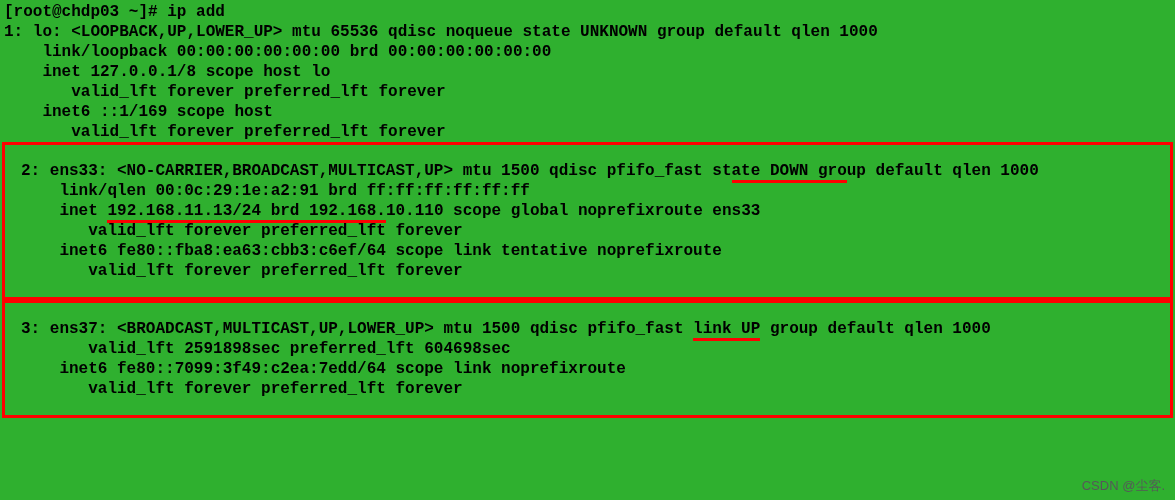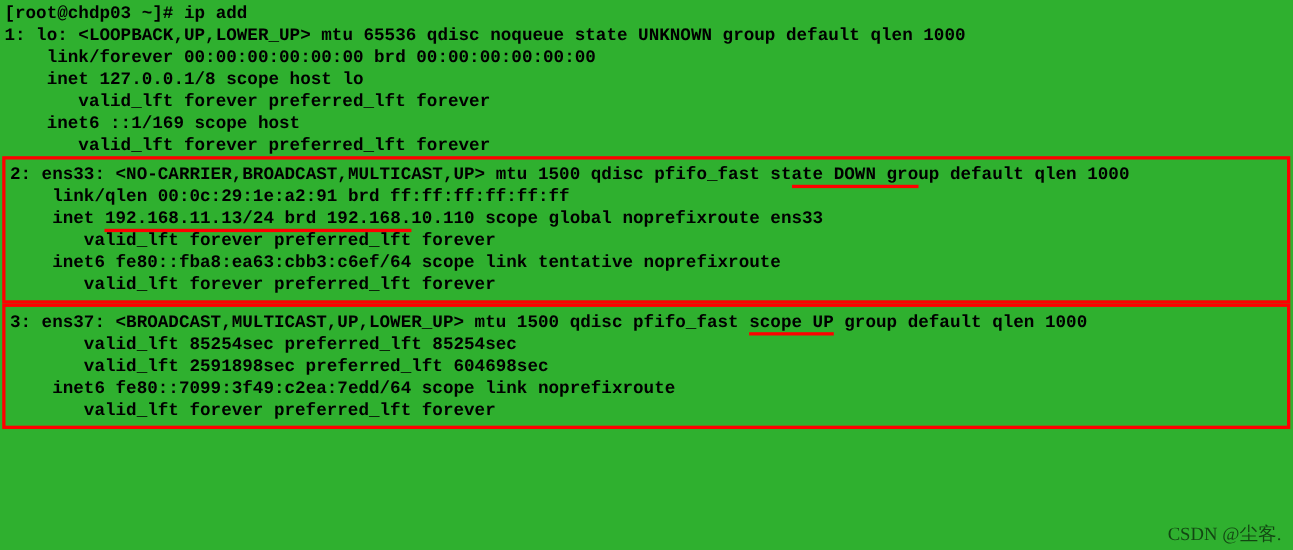--- a/index.html
+++ b/index.html
@@ -15,58 +15,57 @@
     overflow: hidden;
     position: relative;
     padding: 2px 4px;
   }
   .term-line { white-space: pre; font-family: Liberation Mono, monospace; }
   .indent1 { padding-left: 4ch; }
   .indent2 { padding-left: 7ch; }
   .redbox {
     border: 3px solid #ff0000;
     margin: 0 -2px;
-    padding: 4px;
+    padding: 16px;
   }
   .underline {
     border-bottom: 3px solid #ff0000;
   }
   .watermark {
     position: absolute;
     bottom: 4px;
     right: 10px;
-    color: #000000;
-    font-size: 17px;
-    font-family: Liberation Serif, serif;
+    color: #701a75;
+    font-size: 13px;
+    font-family: Liberation Sans, sans-serif;
     font-weight: normal;
     opacity: 0.6;
   }
 </style>
 </head>
 <body>
 
 <div class="term-line">[root@chdp03 ~]# ip add</div>
 
 <div class="term-line">1: lo: &lt;LOOPBACK,UP,LOWER_UP&gt; mtu 65536 qdisc noqueue state UNKNOWN group default qlen 1000</div>
-<div class="term-line indent1">link/forever 00:00:00:00:00:00 brd 00:00:00:00:00:00</div>
+<div class="term-line indent1">link/loopback 00:00:00:00:00:00 brd 00:00:00:00:00:00</div>
 <div class="term-line indent1">inet 127.0.0.1/8 scope host lo</div>
 <div class="term-line indent2">valid_lft forever preferred_lft forever</div>
 <div class="term-line indent1">inet6 ::1/169 scope host</div>
 <div class="term-line indent2">valid_lft forever preferred_lft forever</div>
 
 <div class="redbox">
   <div class="term-line"><span>2: ens33: &lt;NO-CARRIER,BROADCAST,MULTICAST,UP&gt; mtu 1500 qdisc pfifo_fast st</span><span class="underline">ate DOWN gro</span><span>up default qlen 1000</span></div>
   <div class="term-line indent1">link/qlen 00:0c:29:1e:a2:91 brd ff:ff:ff:ff:ff:ff</div>
   <div class="term-line indent1"><span>inet </span><span class="underline">192.168.11.13/24 brd 192.168.</span><span>10.110 scope global noprefixroute ens33</span></div>
   <div class="term-line indent2">valid_lft forever preferred_lft forever</div>
   <div class="term-line indent1">inet6 fe80::fba8:ea63:cbb3:c6ef/64 scope link tentative noprefixroute</div>
   <div class="term-line indent2">valid_lft forever preferred_lft forever</div>
 </div>
 
 <div class="redbox">
-  <div class="term-line"><span>3: ens37: &lt;BROADCAST,MULTICAST,UP,LOWER_UP&gt; mtu 1500 qdisc pfifo_fast </span><span class="underline">scope UP</span><span> group default qlen 1000</span></div>
-  <div class="term-line indent2">valid_lft 85254sec preferred_lft 85254sec</div>
+  <div class="term-line"><span>3: ens37: &lt;BROADCAST,MULTICAST,UP,LOWER_UP&gt; mtu 1500 qdisc pfifo_fast </span><span class="underline">link UP</span><span> group default qlen 1000</span></div>
   <div class="term-line indent2">valid_lft 2591898sec preferred_lft 604698sec</div>
   <div class="term-line indent1">inet6 fe80::7099:3f49:c2ea:7edd/64 scope link noprefixroute</div>
   <div class="term-line indent2">valid_lft forever preferred_lft forever</div>
 </div>
 
 <div class="watermark">CSDN @尘客.</div>
 
 </body></html>

